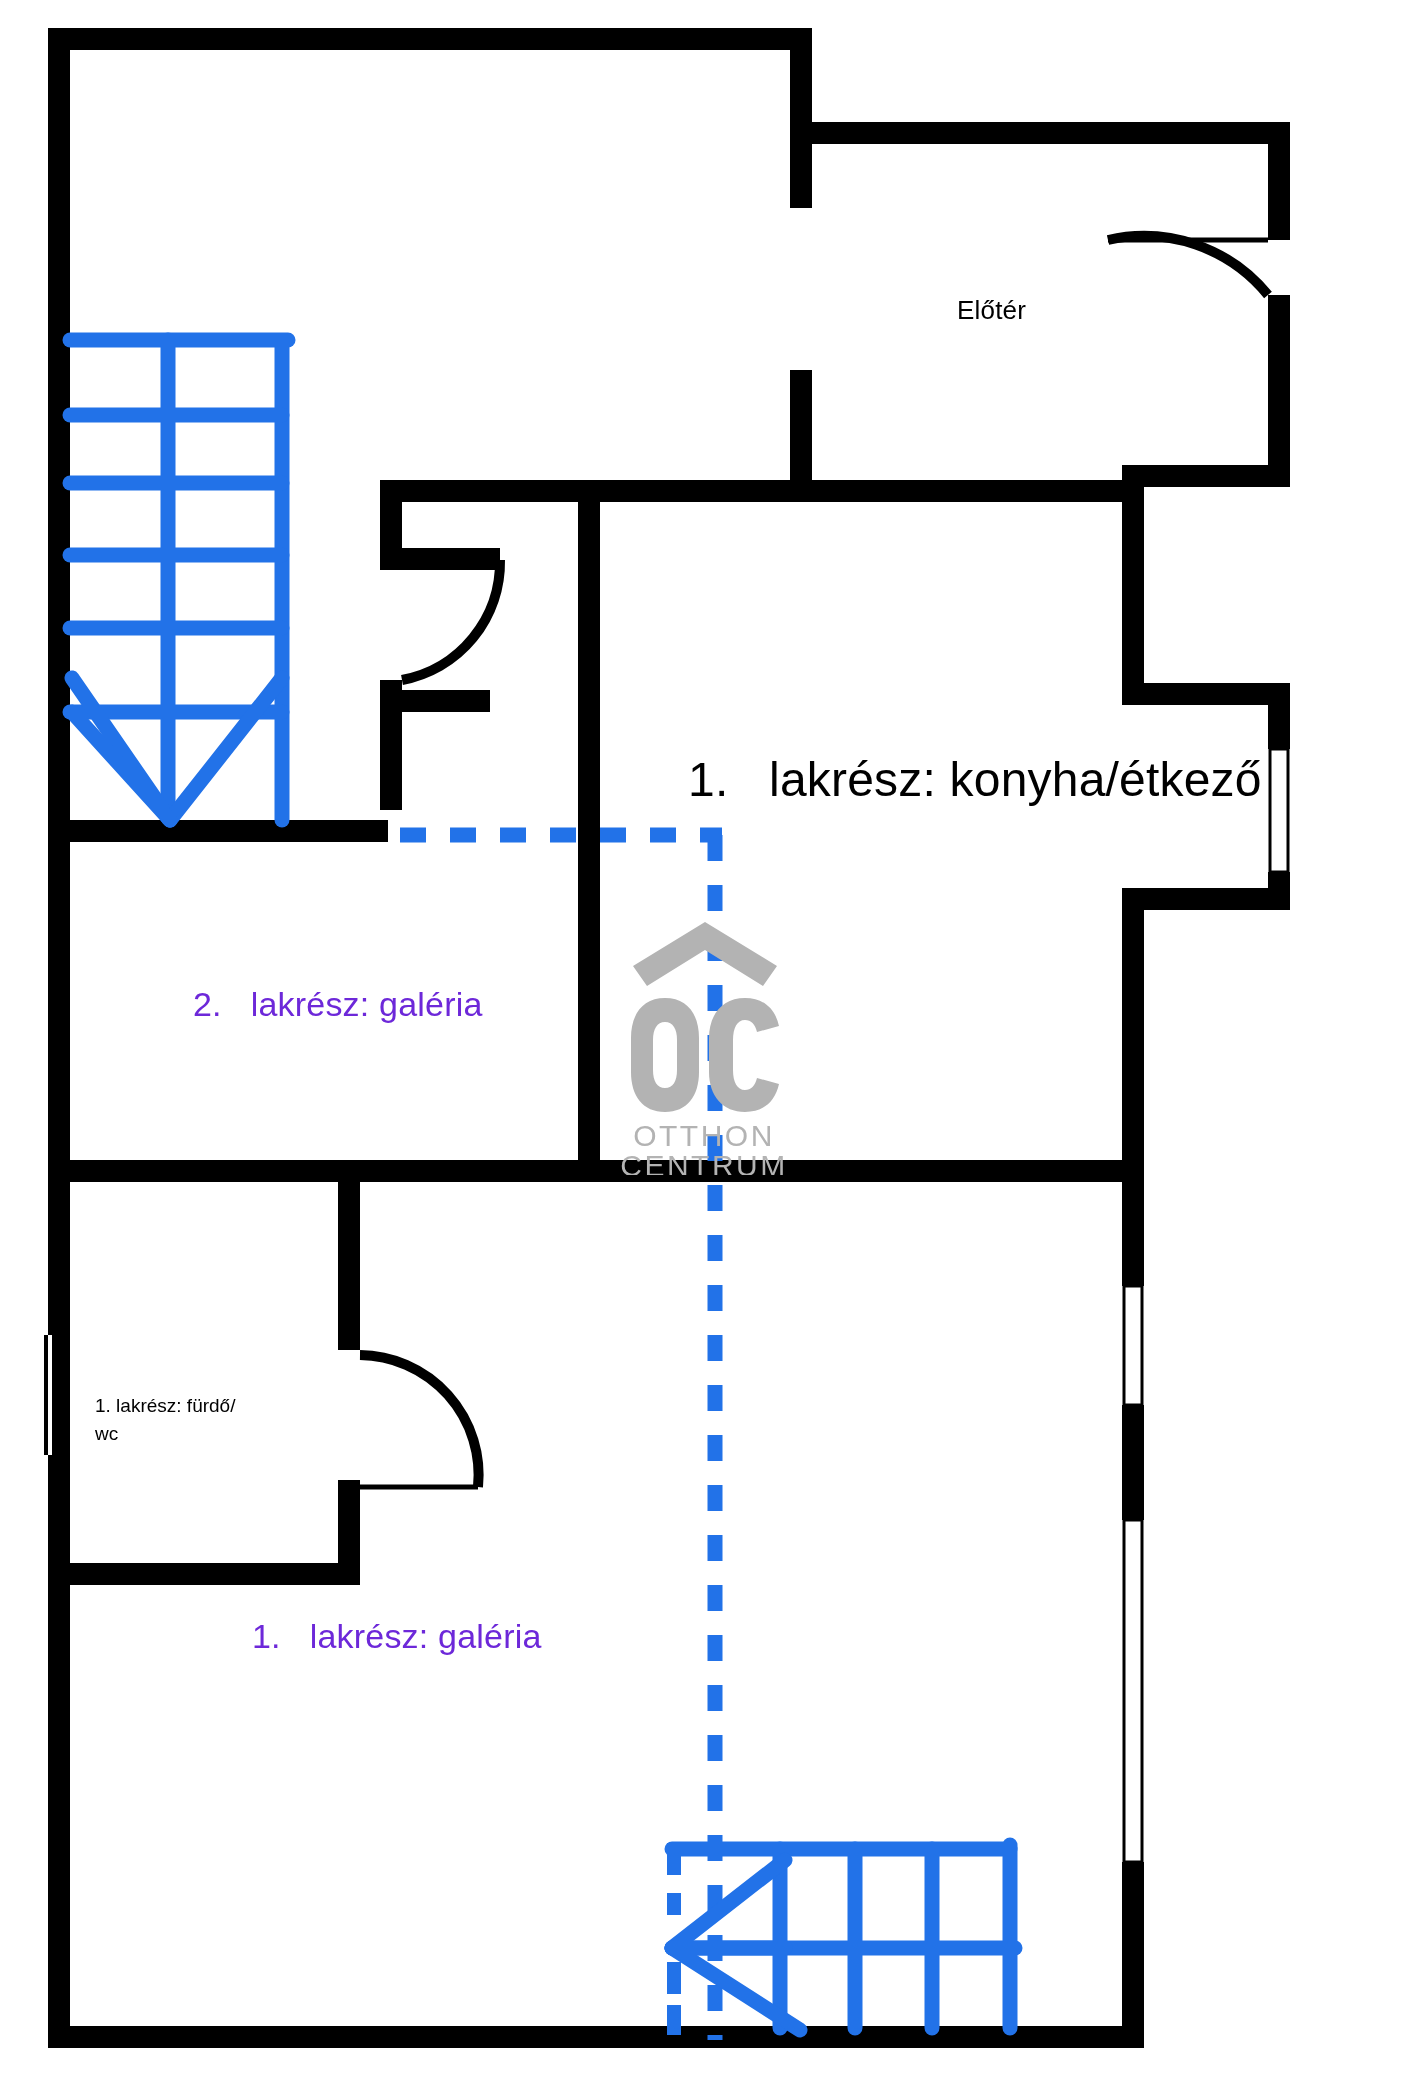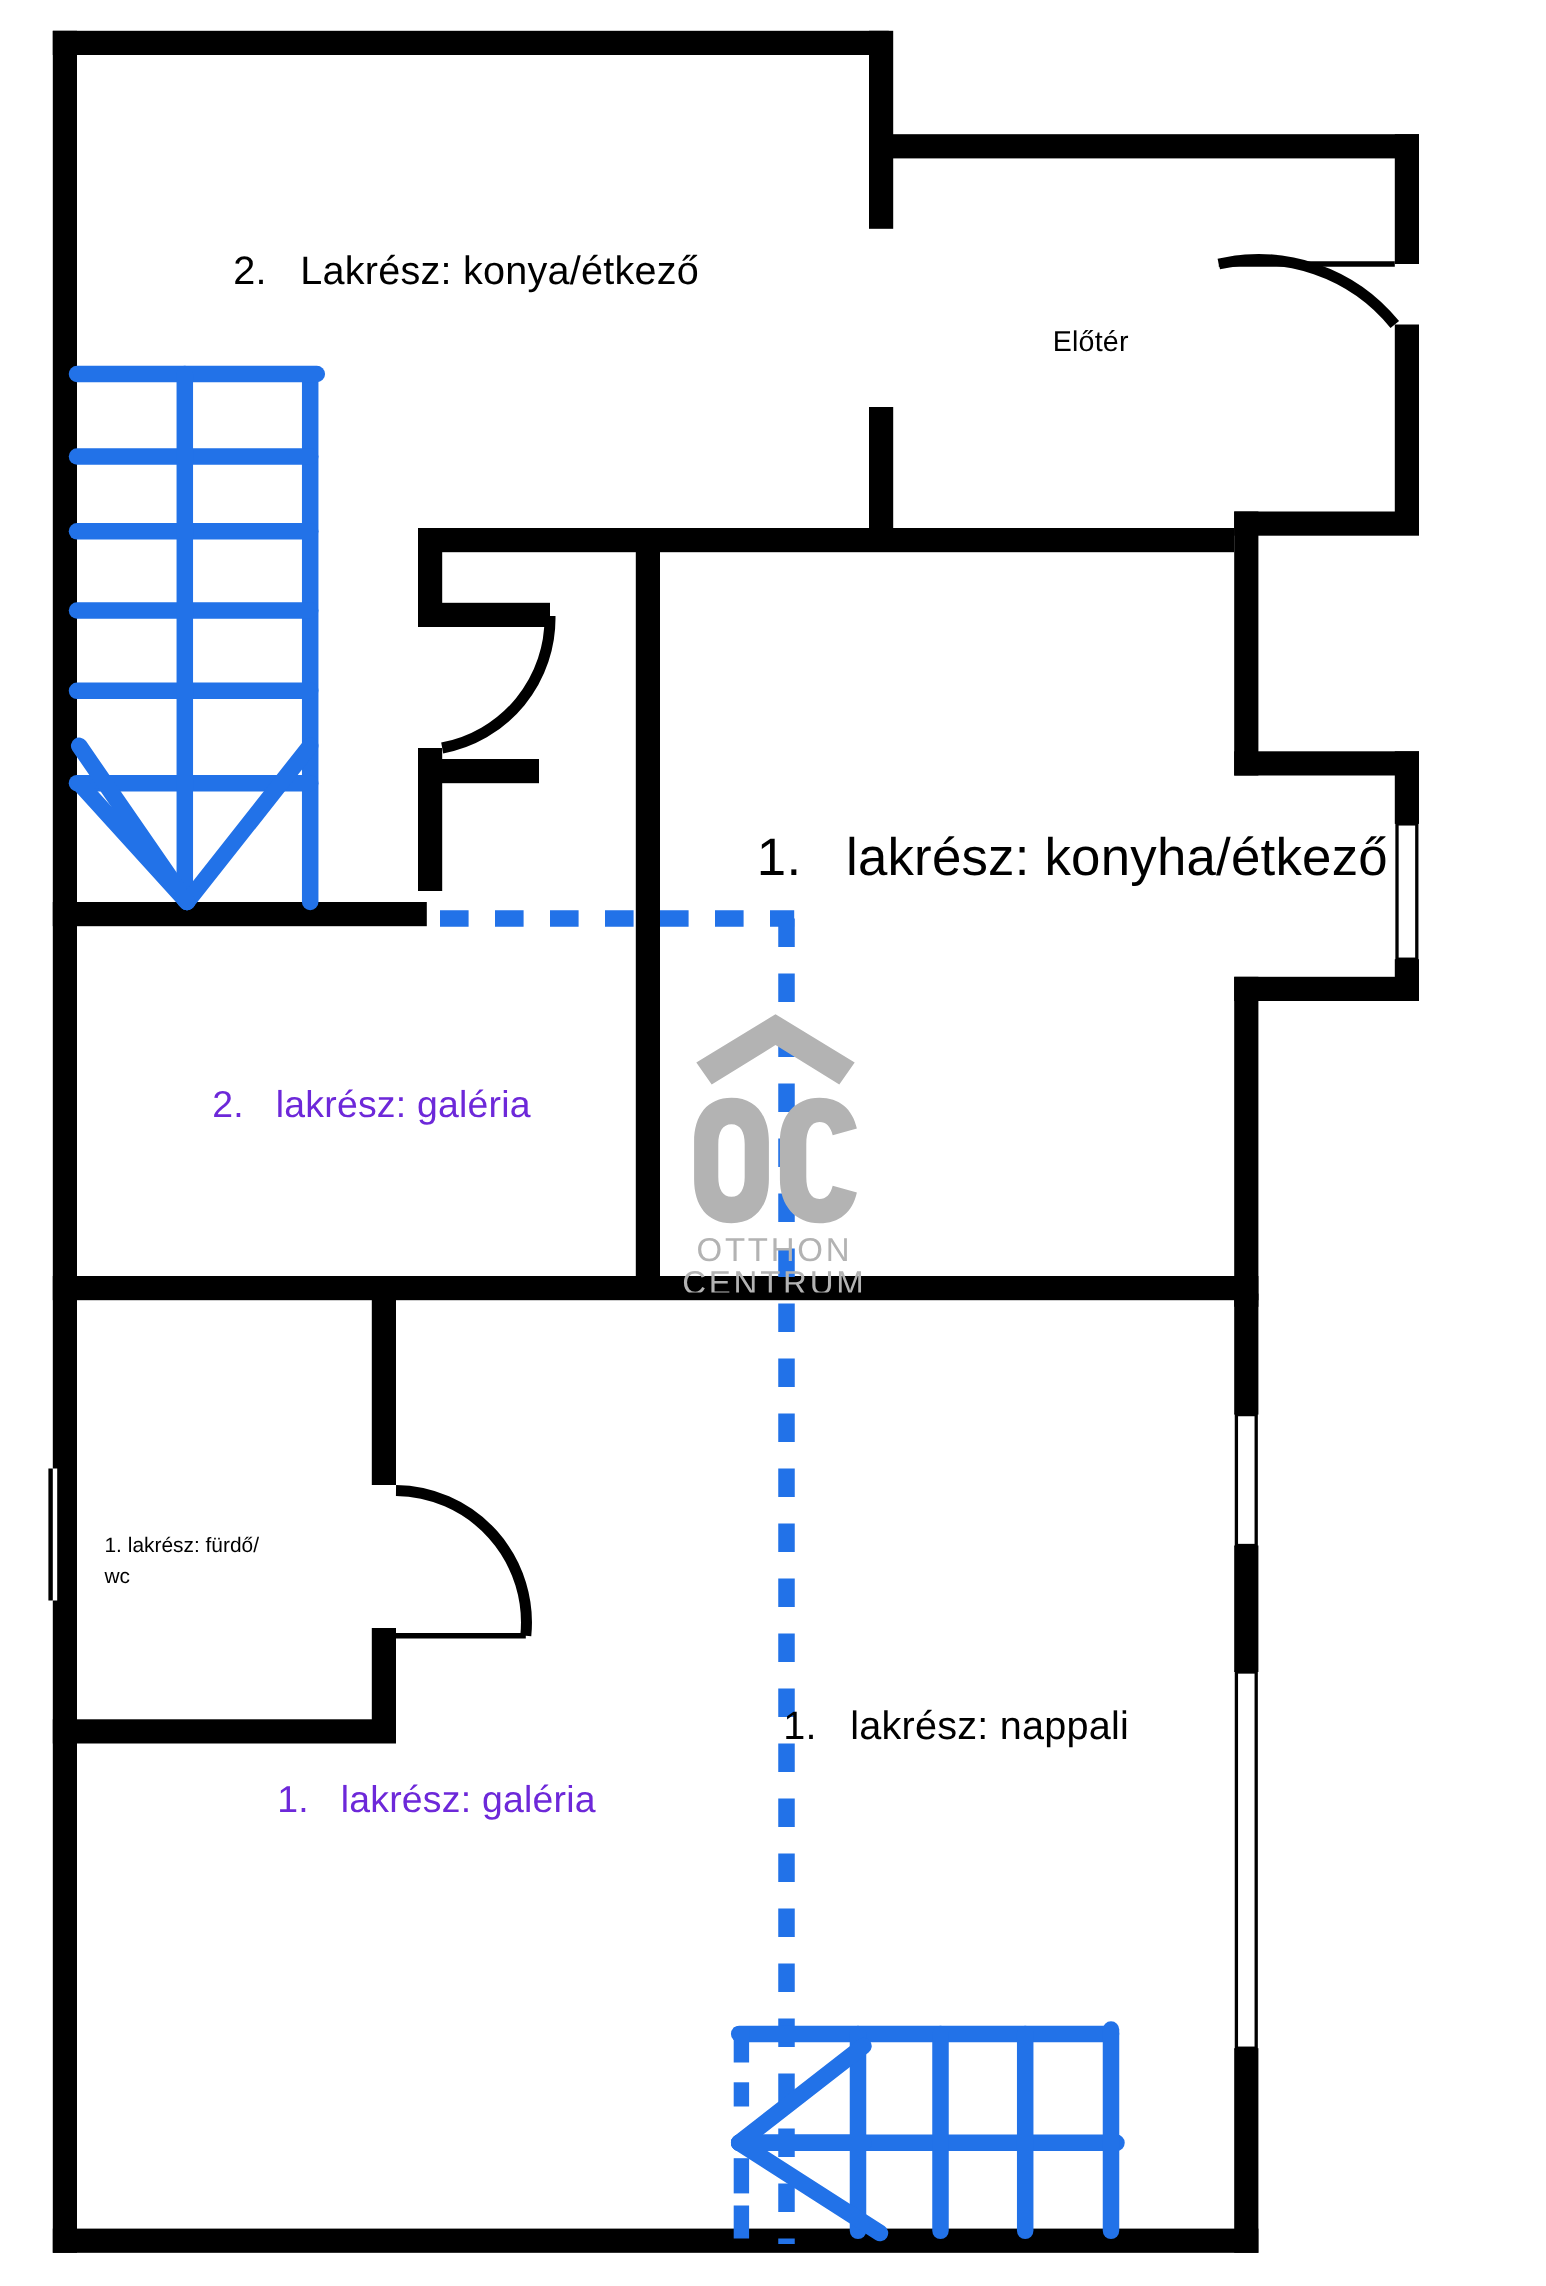--- a/index.html
+++ b/index.html
@@ -188,30 +188,28 @@
 
     <path d="M 128 88 C 106 88 92 104 92 128 L 92 162 C 92 186 106 202 128 202 C 146 202 158 192 162 174 L 140 168
              C 138 176 134 180 128 180 C 120 180 116 172 116 160 L 116 130 C 116 118 120 110 128 110
              C 134 110 138 114 140 122 L 162 116 C 158 98 146 88 128 88 Z" fill="#b3b3b3"></path>
 
     <text x="87" y="236" text-anchor="middle" font-family="Liberation Sans, sans-serif" font-size="30" letter-spacing="2.5" fill="#b3b3b3">OTTHON</text>
 
     <text x="87" y="266" text-anchor="middle" font-family="Liberation Sans, sans-serif" font-size="30" letter-spacing="2.5" fill="#b3b3b3">CENTRUM</text>
   </svg>
 
-  <div class="room-label lbl-kitchen2">2.   Lakrész: konya/étkező</div>
 
   <div class="room-label lbl-elotér">Előtér</div>
 
   <div class="room-label lbl-kitchen1">1.   lakrész: konyha/étkező</div>
 
   <div class="room-label blue lbl-gallery2">2.   lakrész: galéria</div>
 
   <div class="lbl-bath" style="position:absolute;color:#000;">
     <div>1.   lakrész: fürdő/</div>
     <div>wc</div>
   </div>
 
-  <div class="room-label lbl-living">1.   lakrész: nappali</div>
 
   <div class="room-label blue lbl-gallery1">1.   lakrész: galéria</div>
 
 </div>
 
 </body></html>

